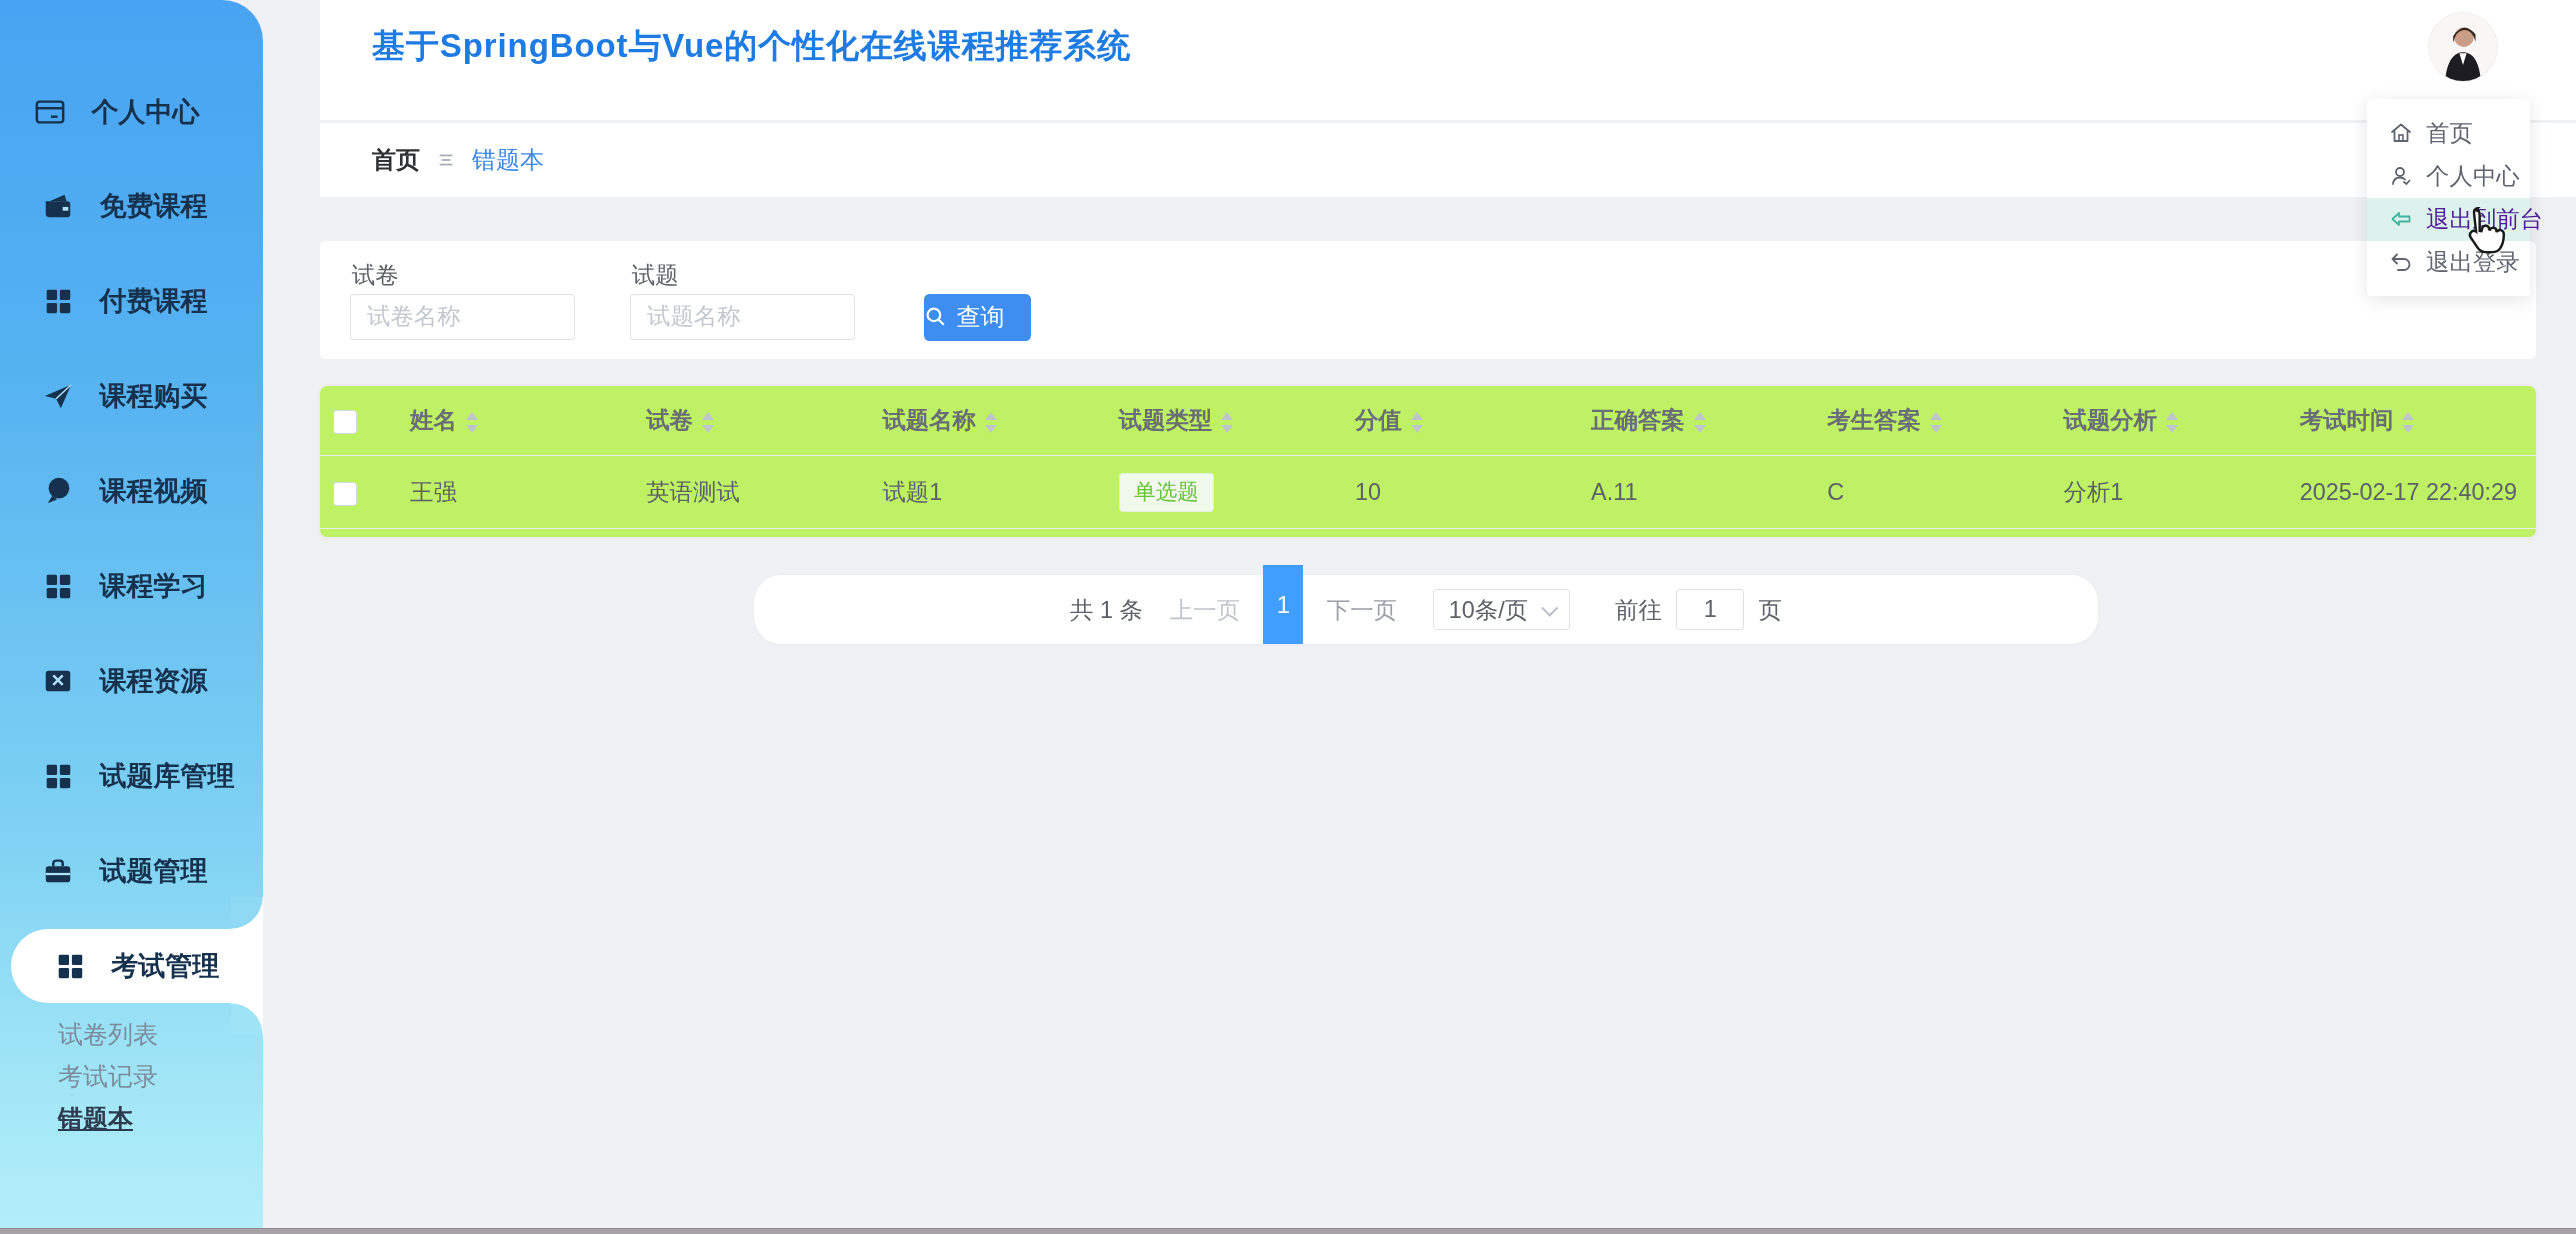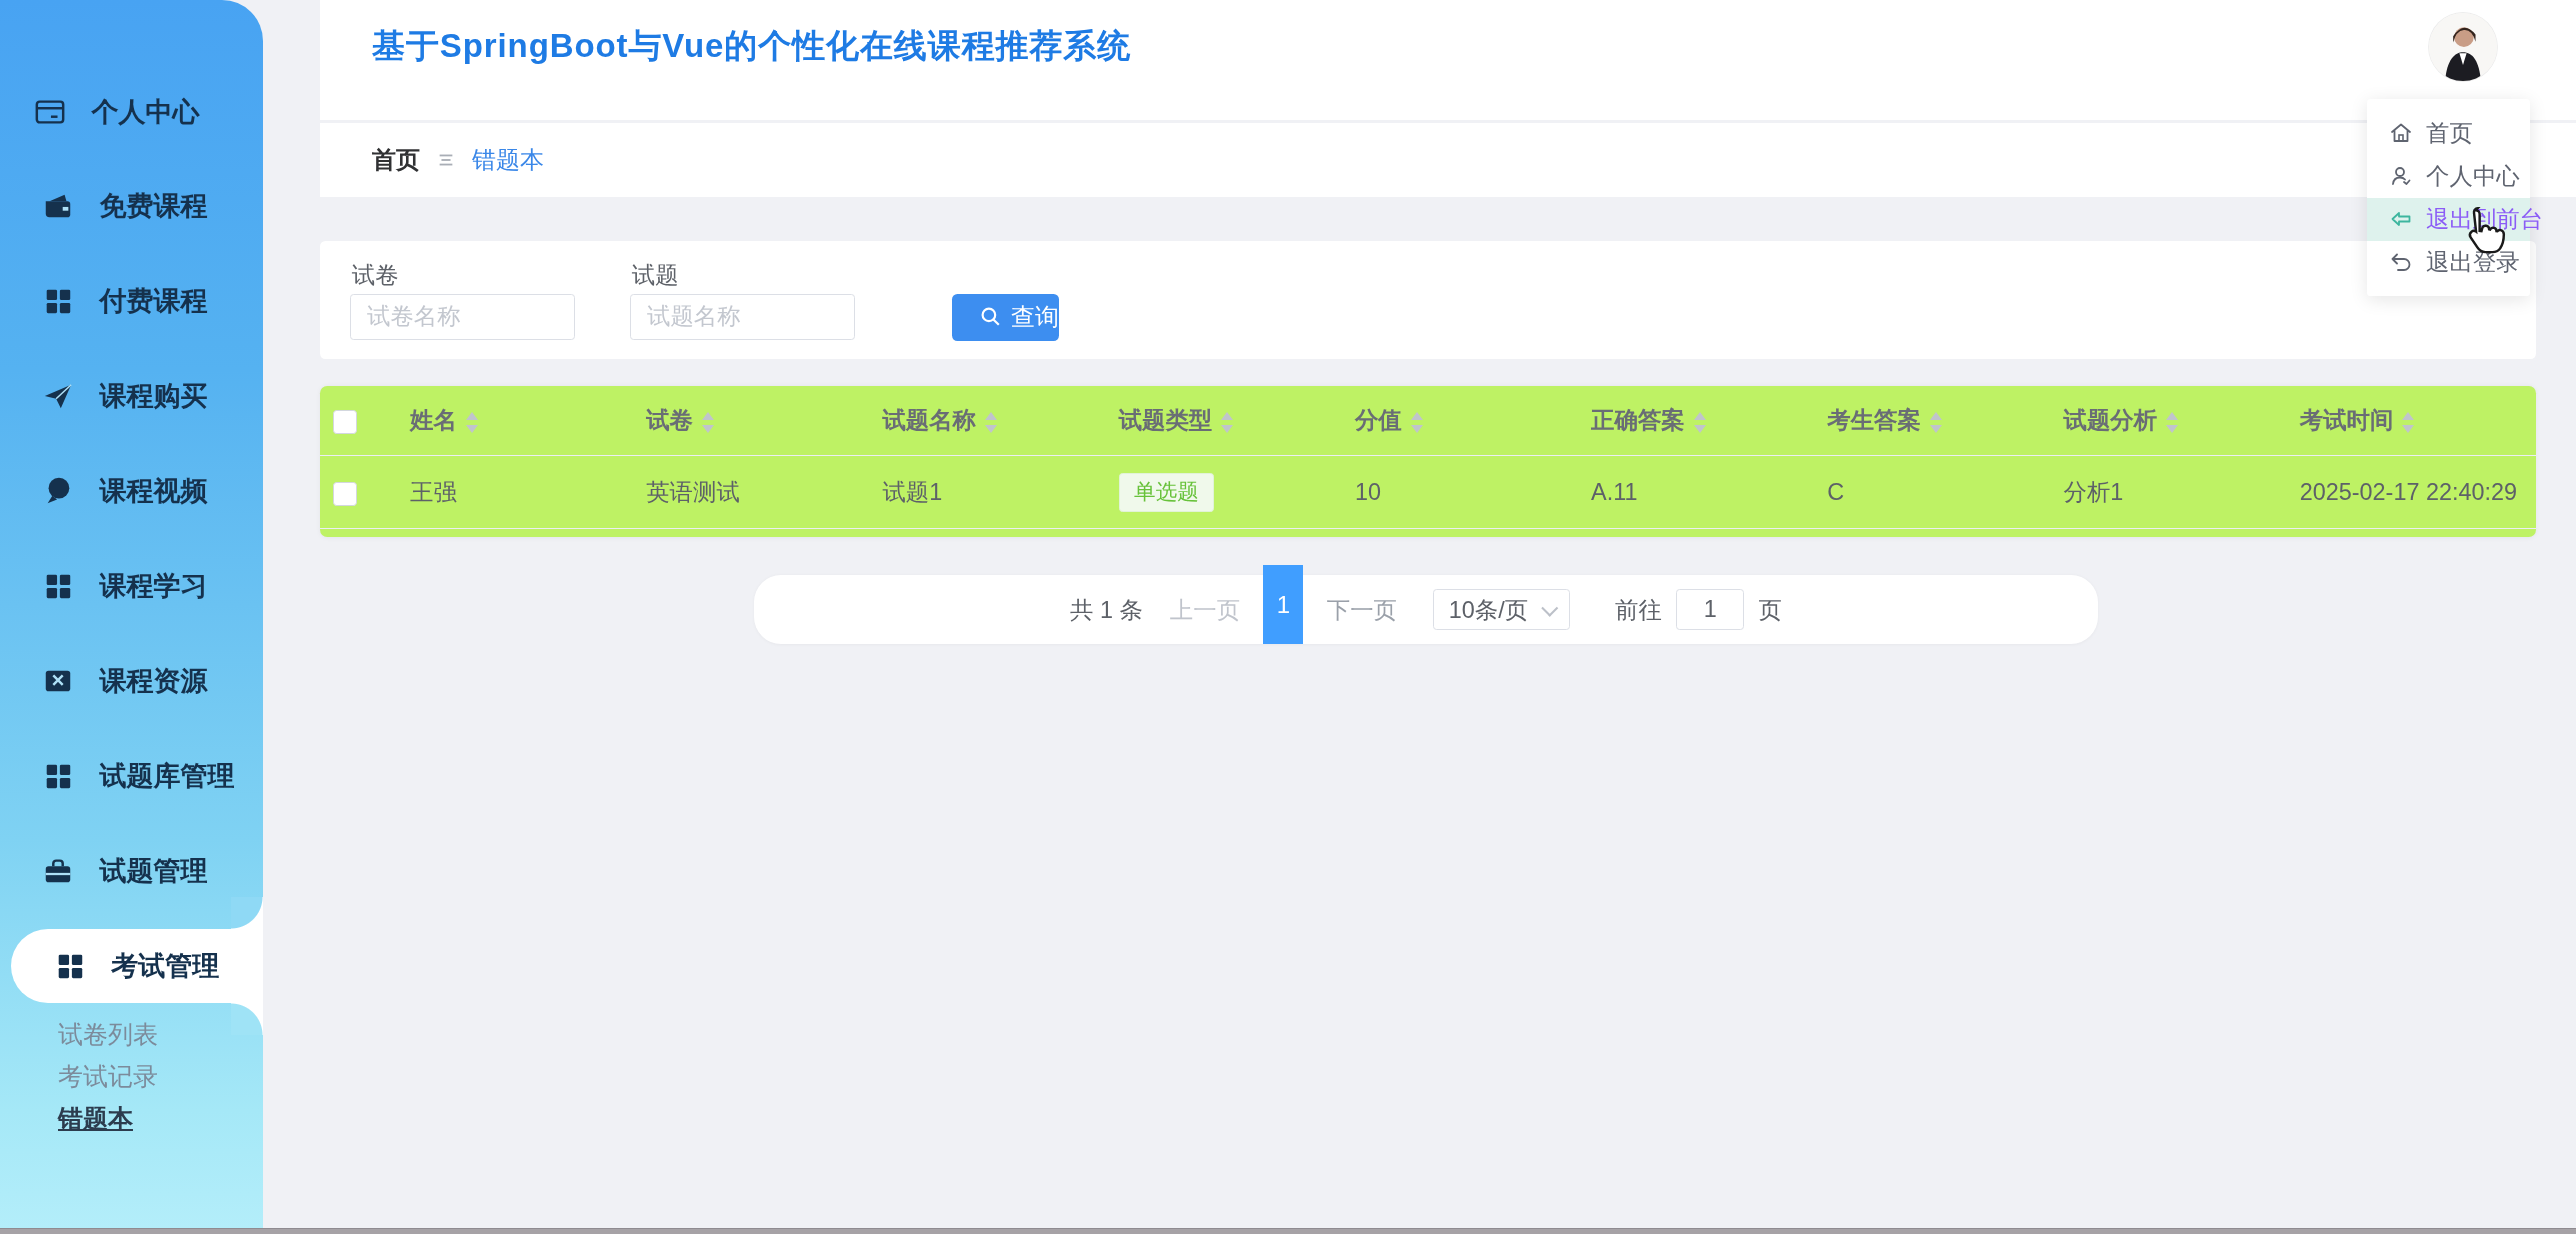--- a/index.html
+++ b/index.html
@@ -44,23 +44,23 @@
 
   
   .search-panel { margin-top:44px; height:118px; background:#fff; border-radius:5.4px; position:relative; }
   .fgroup { position:absolute; top:0; }
   .flabel { position:absolute; top:18px; left:1.8px; font-size:23.4px; color:#5d6168; white-space:nowrap; }
   .fgroup input { position:absolute; top:53px; left:0; width:225px; height:46px;
     border:0.9px solid #dcdfe6; border-radius:3.6px; padding:0 16px; font-size:23.4px; color:#606266;
     background:#fff; outline:none; }
   .fgroup input::placeholder { color:#c3c7cf; }
   .fg1 { left:30px; } .fg2 { left:310px; }
-  .query-btn { position:absolute; left:632px; top:53px; width:107px; height:47px;
+  .query-btn { position:absolute; left:604px; top:53px; width:107px; height:47px;
     background:#3d8ef0; border:none; border-radius:5.4px; color:#fff; font-size:24px;
-    display:flex; align-items:center; justify-content:flex-end; gap:9px; cursor:pointer;
+    display:flex; align-items:center; justify-content:flex-start; gap:9px; cursor:pointer;
     font-family:inherit; }
 
   
   .table-panel { margin-top:27px; background:#bef264; border-radius:7.2px; padding-bottom:8px;
     box-shadow:0 0.9px 5.4px rgba(0,0,0,.05); overflow:hidden; }
   table { width:100%; border-collapse:collapse; table-layout:fixed; font-size:23.4px; }
   th { height:70px; text-align:left; color:#696d75; font-weight:700;
     border-bottom:0.9px solid #ebeef5; white-space:nowrap; }
   td { height:73px; text-align:left; color:#5d6168; border-bottom:0.9px solid #ebeef5; white-space:nowrap; }
   .col-check { width:90px; }
@@ -91,21 +91,21 @@
   .pg-goto-label { margin-right:14.4px; }
   .pg-goto-input { width:68px; height:41px; border:0.9px solid #dcdfe6; border-radius:3.6px;
     text-align:center; font-size:23.4px; color:#5d6168; margin-right:14.4px; outline:none; }
 
   
   .user-menu { position:absolute; top:99px; right:46px; width:163px; background:#fff;
     border-radius:3.6px; box-shadow:0 3.6px 18px rgba(0,0,0,.10); padding:12.6px 0; z-index:50; }
   .um-item { height:43px; display:flex; align-items:center; gap:13.5px; padding:0 21.6px;
     font-size:23.4px; color:#5f6470; cursor:pointer; white-space:nowrap; }
   .um-item svg { width:24px; height:24px; flex:0 0 24px; }
-  .um-item.active { background:#def2ed; color:#8b5cf6; }
+  .um-item.active { background:#def2ed; color:#4c1d95; }
 
   .cursor-pointer { position:absolute; left:2458px; top:207px; width:49px; z-index:99; }
   .bottom-strip { position:absolute; left:0; bottom:0; width:100%; height:6.3px;
     background:#a6a2a6; border-top:1.8px solid #8f8b90; z-index:200; }
 </style>
 </head>
 <body>
 
 <nav class="sidebar">
   <div class="side-item side-item--head">

